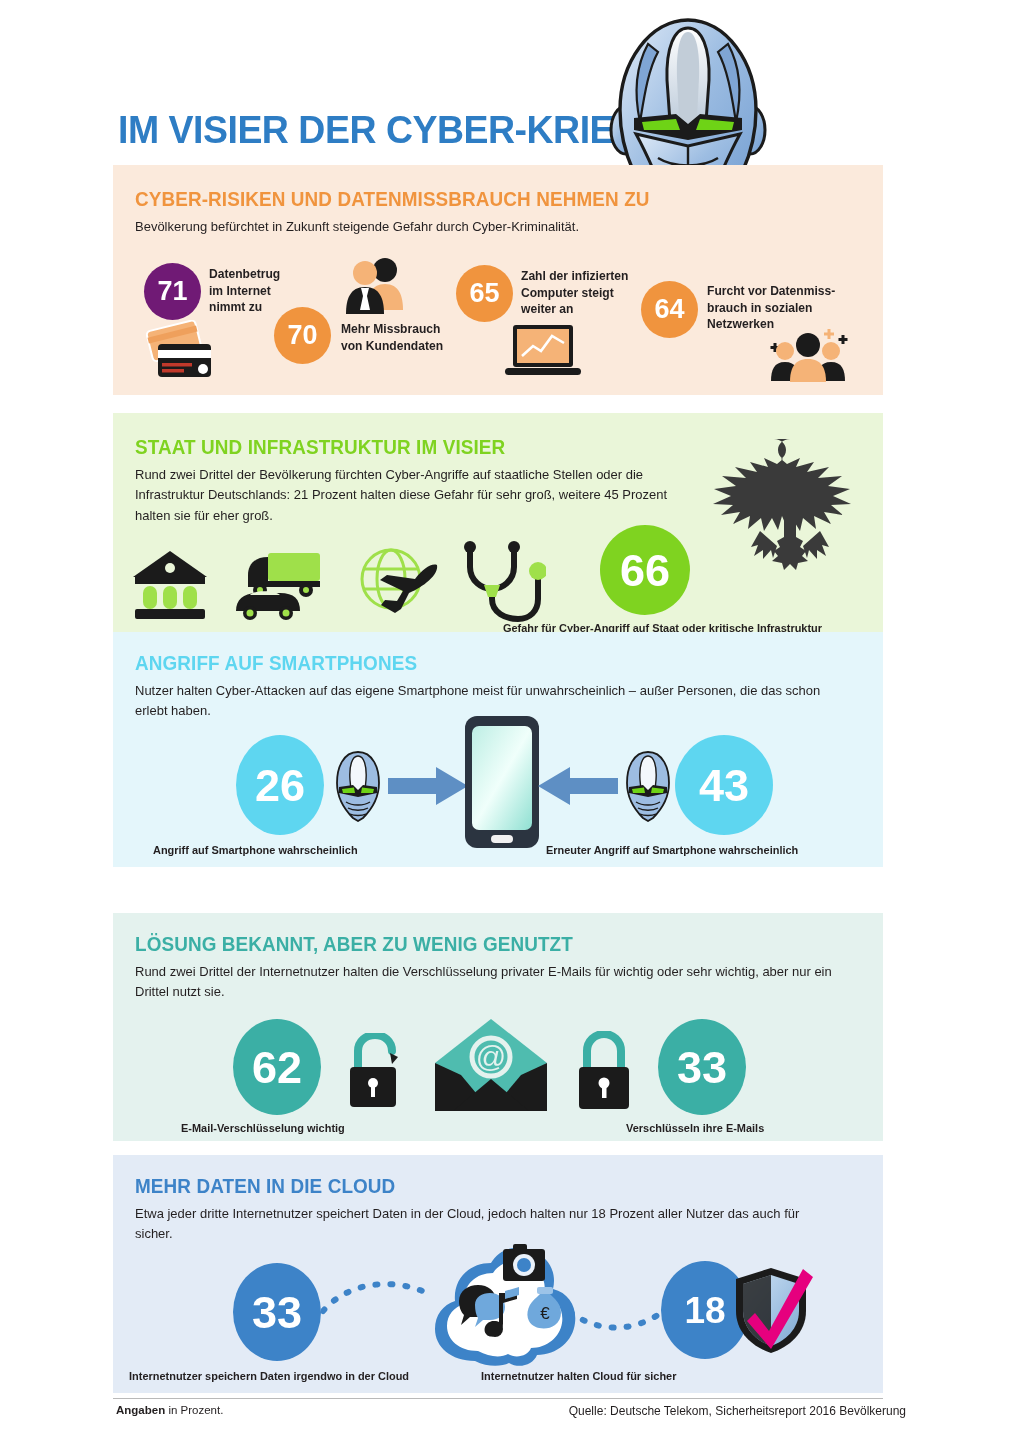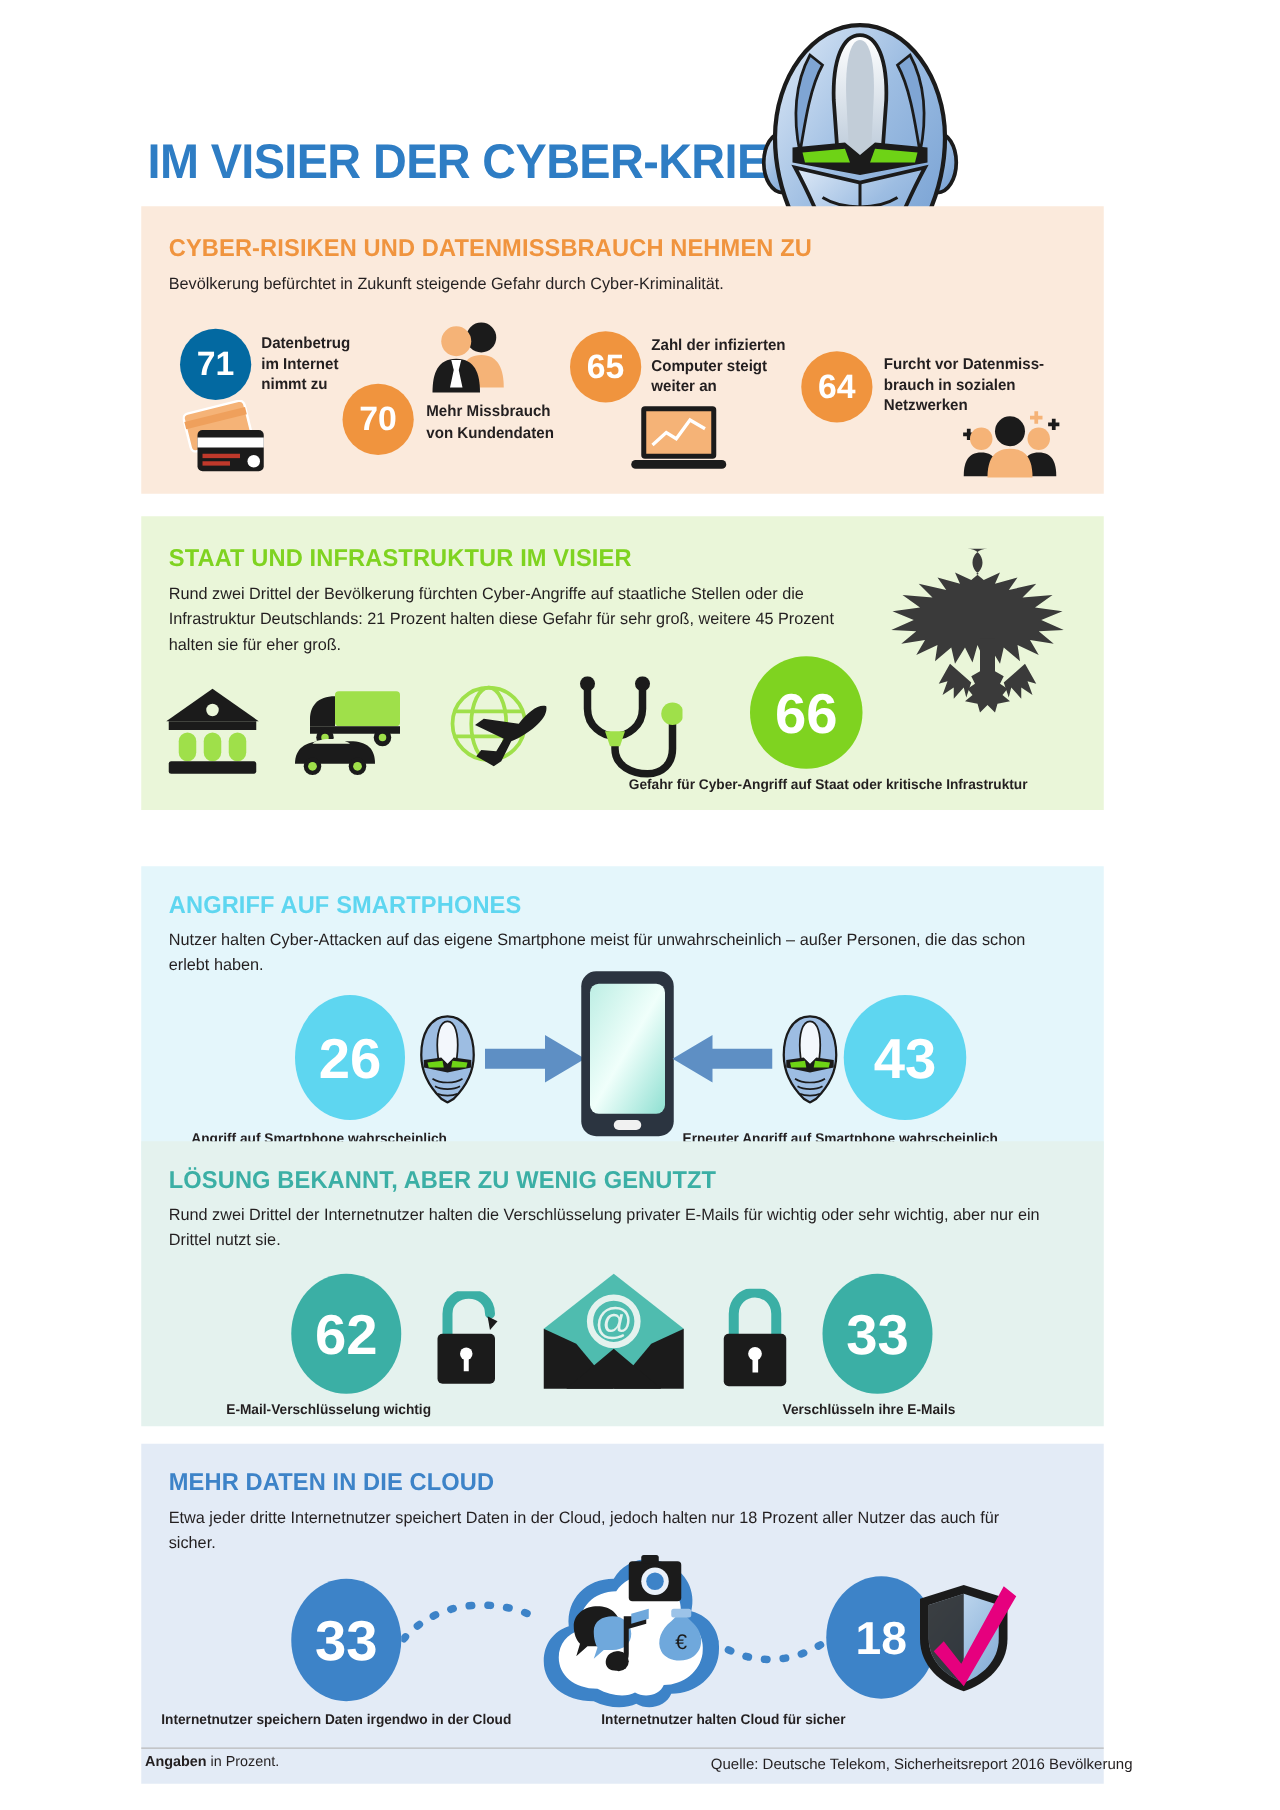--- a/index.html
+++ b/index.html
@@ -47,29 +47,29 @@
   #p1 { top: 165px; height: 230px; background: #FBEADC; }
   #p1 .panel-title { color: #F0943E; }
   .stat-txt { position: absolute; font-size: 12.6px; font-weight: 700; color: #231f20;
               line-height: 1.33; transform: scaleX(0.96); transform-origin: left center; }
 
   
   #p2 { top: 413px; height: 235px; background: #EAF6D9; }
   #p2 .panel-title { color: #7FD320; }
 
   
-  #p3 { top: 693px; height: 235px; background: #E4F6FB; text-decoration: underline; }
+  #p3 { top: 632px; height: 235px; background: #E4F6FB; text-decoration: underline; }
   #p3 .panel-title { color: #5ED6F0; }
 
   
   #p4 { top: 913px; height: 228px; background: #E4F2EE; }
   #p4 .panel-title { color: #3BAFA5; }
 
   
-  #p5 { top: 1155px; height: 272px; background: #E3EBF6; }
+  #p5 { top: 1155px; height: 238px; background: #E3EBF6; }
   #p5 .panel-title { color: #3D83C8; }
 
   
   .footer-rule { position: absolute; left: 113px; top: 1398px; width: 770px; height: 1px; background: #b9b9b9; }
   .footer-left  { position: absolute; left: 116px; top: 1404px; font-size: 11.5px; color: #231f20; }
   .footer-left b { font-weight: 700; }
   .footer-right { position: absolute; right: 118px; top: 1404px; font-size: 12px; color: #231f20; white-space: nowrap; }
 </style>
 </head>
 <body>
@@ -119,21 +119,21 @@
         </g>
         <path d="M74 128 L 74 210" stroke="#1b1b1b" stroke-width="2.4"></path>
       </g>
     </svg>
   </div>
 
   <div class="panel" id="p1">
     <div class="panel-title" style="position:absolute;left:22px;top:23px;">CYBER-RISIKEN UND DATENMISSBRAUCH NEHMEN ZU</div>
     <div class="panel-sub" style="position:absolute;left:22px;top:52px;width:720px;">Bevölkerung befürchtet in Zukunft steigende Gefahr durch Cyber-Kriminalität.</div>
 
-    <div class="circ" style="left:31px;top:98px;width:57px;height:57px;background:#0369a1;font-size:27px;">
+    <div class="circ" style="left:31px;top:98px;width:57px;height:57px;background:#701a75;font-size:27px;">
       <span>71</span>
     </div>
     <div class="stat-txt" style="left:96px;top:101px;white-space:pre;">Datenbetrug
 im Internet
 nimmt zu</div>
     <svg style="position:absolute;left:33px;top:155px;width:72px;height:62px;" viewBox="0 0 72 62">
       <g transform="rotate(-14 34 24)">
         <rect x="4" y="4" width="50" height="31" rx="4" fill="#F5B377" stroke="#fff" stroke-width="2"></rect>
         <rect x="4" y="10" width="50" height="6" fill="#EFA05C"></rect>
       </g>

